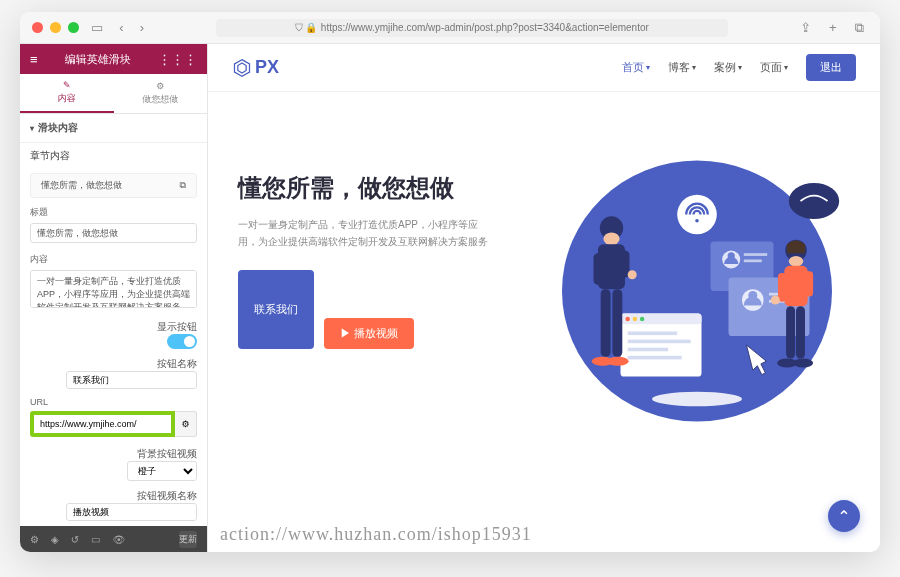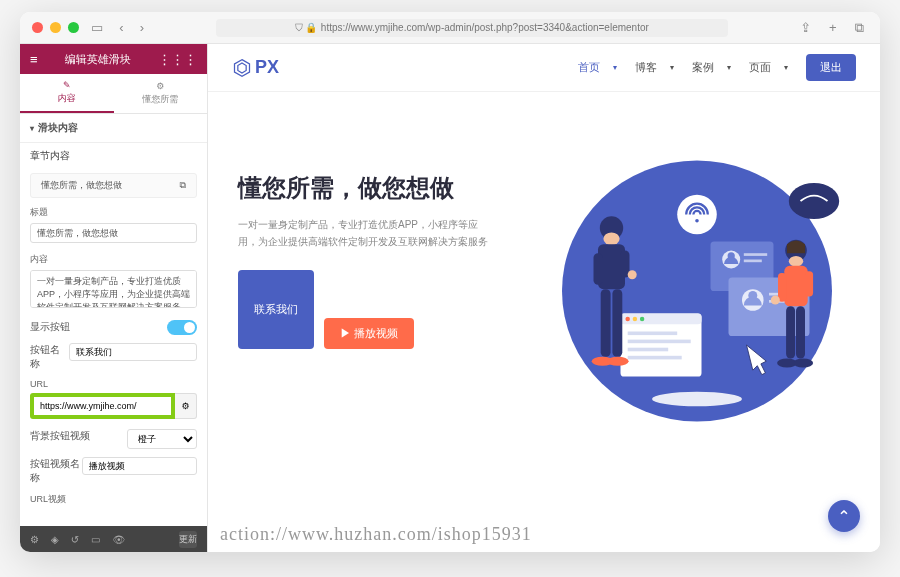--- a/index.html
+++ b/index.html
@@ -15,39 +15,39 @@
 .content { flex: 1; display: flex; overflow: hidden; }
 .sidebar { width: 188px; background: #fff; border-right: 1px solid #e5e5e5; display: flex; flex-direction: column; font-size: 10px; color: #555; }
 .sb-header { background: #9e1b4d; color: #fff; height: 30px; display: flex; align-items: center; justify-content: space-between; padding: 0 10px; font-size: 11px; }
 .sb-hicon { cursor: pointer; font-size: 13px; }
 .sb-tabs { display: flex; height: 40px; border-bottom: 1px solid #e5e5e5; }
 .sb-tab { flex: 1; display: flex; flex-direction: column; align-items: center; justify-content: center; gap: 2px; font-size: 9px; color: #888; cursor: pointer; }
 .sb-tab.active { color: #9e1b4d; border-bottom: 2px solid #9e1b4d; }
 .sb-body { flex: 1; overflow-y: auto; padding: 0; }
 .sb-section { padding: 7px 10px; font-weight: 600; font-size: 10px; border-bottom: 1px solid #eee; display: flex; align-items: center; gap: 4px; }
 .sb-group { padding: 6px 10px; font-size: 10px; color: #444; }
-.sb-row { display: flex; align-items: flex-start; justify-content: space-between; padding: 4px 10px; font-size: 10px; }
+.sb-row { display: flex; align-items: flex-end; justify-content: space-between; padding: 4px 10px; font-size: 10px; flex-direction: column; }
 .sb-label { color: #666; font-size: 9px; padding: 4px 10px 2px; }
 .sb-input { width: calc(100% - 20px); margin: 2px 10px 6px; padding: 4px 6px; font-size: 9px; border: 1px solid #ddd; border-radius: 3px; background: #fff; color: #555; }
 .sb-textarea { width: calc(100% - 20px); margin: 2px 10px 6px; padding: 4px 6px; font-size: 9px; border: 1px solid #ddd; border-radius: 3px; color: #555; resize: none; height: 38px; font-family: inherit; }
 .sb-select { padding: 3px 6px; font-size: 9px; border: 1px solid #ddd; border-radius: 3px; background: #fff; min-width: 70px; }
 .sb-url { display: flex; margin: 2px 10px 6px; }
 .sb-url input { flex: 1; padding: 4px 6px; font-size: 9px; border: 4px solid #84cc16; border-radius: 3px 0 0 3px; }
 .sb-url button { width: 22px; border: 1px solid #ddd; border-left: none; background: #f5f5f5; border-radius: 0 3px 3px 0; font-size: 9px; cursor: pointer; }
 .toggle { width: 30px; height: 15px; background: #4fc3f7; border-radius: 8px; position: relative; cursor: pointer; }
 .toggle::after { content: ""; width: 11px; height: 11px; background: #fff; border-radius: 50%; position: absolute; right: 2px; top: 2px; }
 .sb-item { display: flex; align-items: center; justify-content: space-between; padding: 5px 10px; border: 1px solid #eee; margin: 4px 10px; border-radius: 3px; font-size: 9px; background: #fafafa; }
 .sb-footer { height: 26px; background: #444; display: flex; align-items: center; padding: 0 10px; gap: 12px; color: #aaa; font-size: 10px; }
 .sb-fbtn { background: #555; color: #ccc; padding: 2px 0; font-size: 9px; border-radius: 3px; margin-left: auto; cursor: pointer; }
 .preview { flex: 1; background: #fff; overflow-y: auto; position: relative; }
 .pv-header { height: 48px; display: flex; align-items: center; padding: 0 24px; border-bottom: 1px solid #f0f0f0; }
 .pv-logo { display: flex; align-items: center; gap: 3px; color: #4a5fc1; font-size: 18px; font-weight: 600; }
 .pv-logo-icon { width: 20px; height: 20px; }
 .pv-nav { margin-left: auto; display: flex; align-items: center; gap: 18px; font-size: 11px; color: #555; }
-.pv-nav a { cursor: pointer; display: flex; align-items: center; gap: 13px; }
+.pv-nav a { cursor: pointer; display: flex; align-items: center; gap: 2px; }
 .pv-nav a.active { color: #4a5fc1; }
 .pv-exit { background: #4a5fc1; color: #fff; padding: 6px 14px; border-radius: 4px; font-size: 11px; cursor: pointer; }
 .pv-hero { padding: 30px 30px; display: flex; gap: 20px; }
 .pv-hero-text { flex: 0 0 250px; padding-top: 50px; }
 .pv-hero-title { font-size: 24px; font-weight: 700; color: #2c2c3c; margin-bottom: 12px; }
 .pv-hero-desc { font-size: 10px; color: #888; line-height: 1.7; margin-bottom: 20px; }
 .pv-hero-btns { display: flex; gap: 10px; }
 .pv-btn { padding: 8px 16px; border-radius: 4px; font-size: 11px; cursor: pointer; border: none; color: #fff; }
 .pv-btn.primary { background: #4a5fc1; }
 .pv-btn.secondary { background: #ff6b4a; margin-top: 48px; }
@@ -88,21 +88,21 @@
         <span>编辑英雄滑块</span>
         <span class="sb-hicon">⋮⋮⋮</span>
       </div>
       <div class="sb-tabs">
         <div class="sb-tab active">
           <span>✎</span>
           <span>内容</span>
         </div>
         <div class="sb-tab">
           <span>⚙</span>
-          <span>懂您所需</span>
+          <span>做您想做</span>
         </div>
       </div>
       <div class="sb-body">
         <div class="sb-section">
             <span class="caret">▾</span>
             <span>滑块内容</span>
           </div>
         <div class="sb-group">章节内容</div>
         <div class="sb-item">
           <span>懂您所需，做您想做</span>

